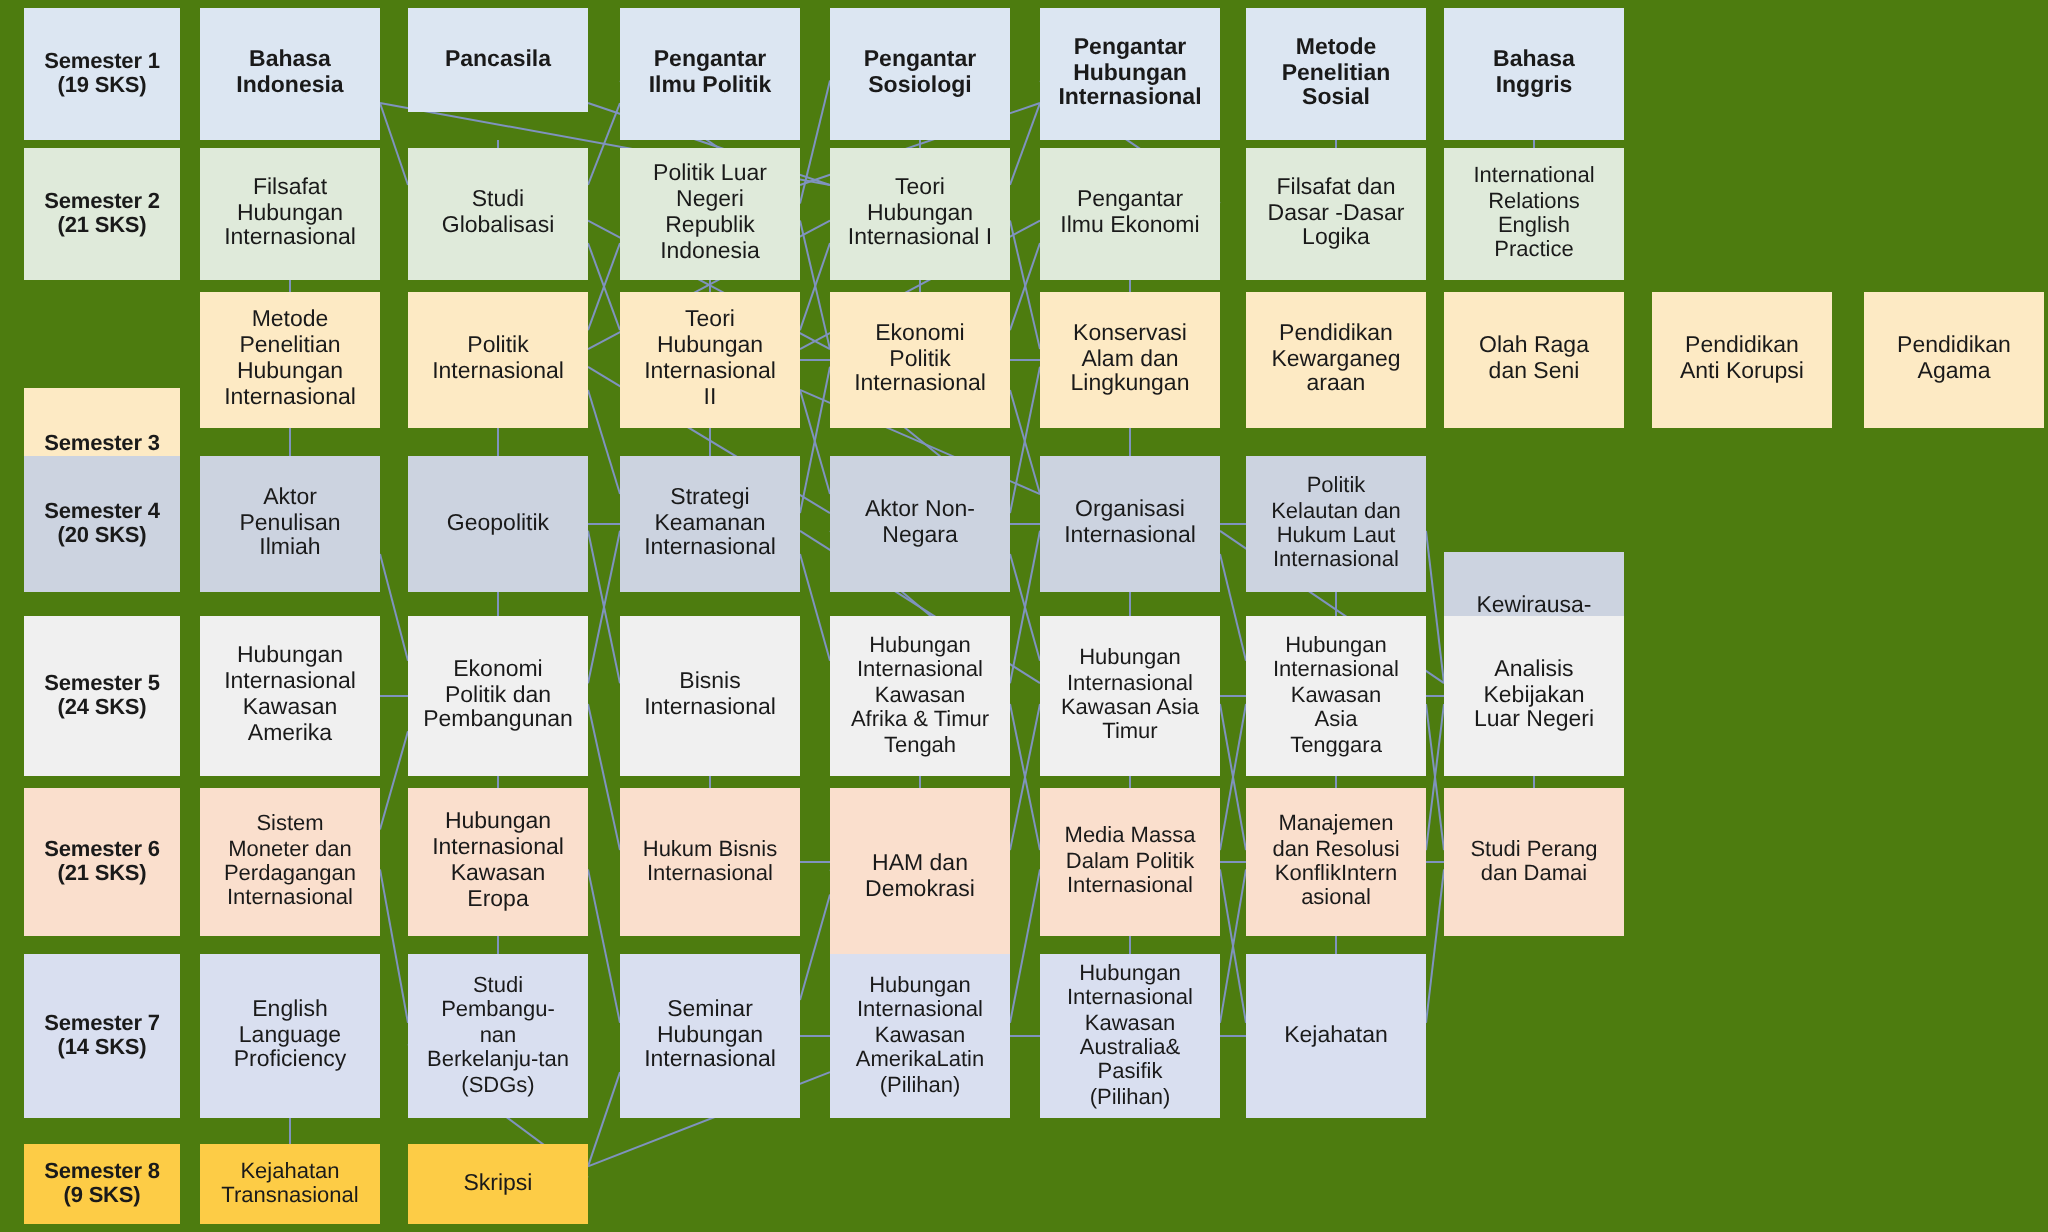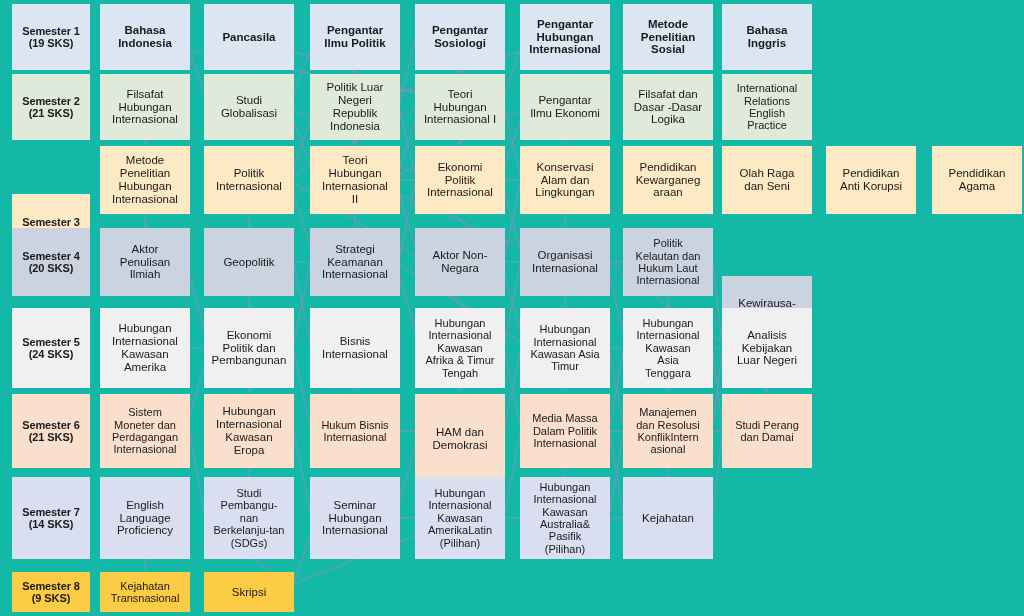--- a/index.html
+++ b/index.html
@@ -5,21 +5,21 @@
 <style>
   html,body{margin:0;padding:0;background:#ffffff;}
   body{
     font-family:"Liberation Sans","DejaVu Sans",sans-serif;
     color:#1a1a1a;
   }
   #canvas{
     position:relative;
     width:1024px;
     height:616px;
-    background:#14b8a6;
+    background:#4d7c0f;
     overflow:hidden;
   }
   #edge-layer{
     position:absolute;
     left:0;top:0;
     width:1024px;height:616px;
     pointer-events:none;
     z-index:1;
   }
   .node{
@@ -163,21 +163,21 @@
     </svg>
   <div id="nodes">
       <div class="node sem-label c-blue1" style="left: 12px; top: 4px; width: 78px; height: 66px;">
         <span class="lbl">Semester 1
 (19 SKS)</span>
       </div>
       <div class="node course c-blue1 bold" title="Bahasa Indonesia" style="left: 100px; top: 4px; width: 90px; height: 66px;">
         <span class="lbl">Bahasa
 Indonesia</span>
       </div>
-      <div class="node course c-blue1 bold" title="Pancasila" style="left: 204px; top: 4px; width: 90px; height: 66px;">
+      <div class="node course c-blue1 bold" title="Pancasila" style="left: 204px; top: 4px; width: 90px; height: 52px;">
         <span class="lbl">Pancasila</span>
       </div>
       <div class="node course c-blue1 bold" title="Pengantar Ilmu Politik" style="left: 310px; top: 4px; width: 90px; height: 66px;">
         <span class="lbl">Pengantar
 Ilmu Politik</span>
       </div>
       <div class="node course c-blue1 bold" title="Pengantar Sosiologi" style="left: 415px; top: 4px; width: 90px; height: 66px;">
         <span class="lbl">Pengantar
 Sosiologi</span>
       </div>

